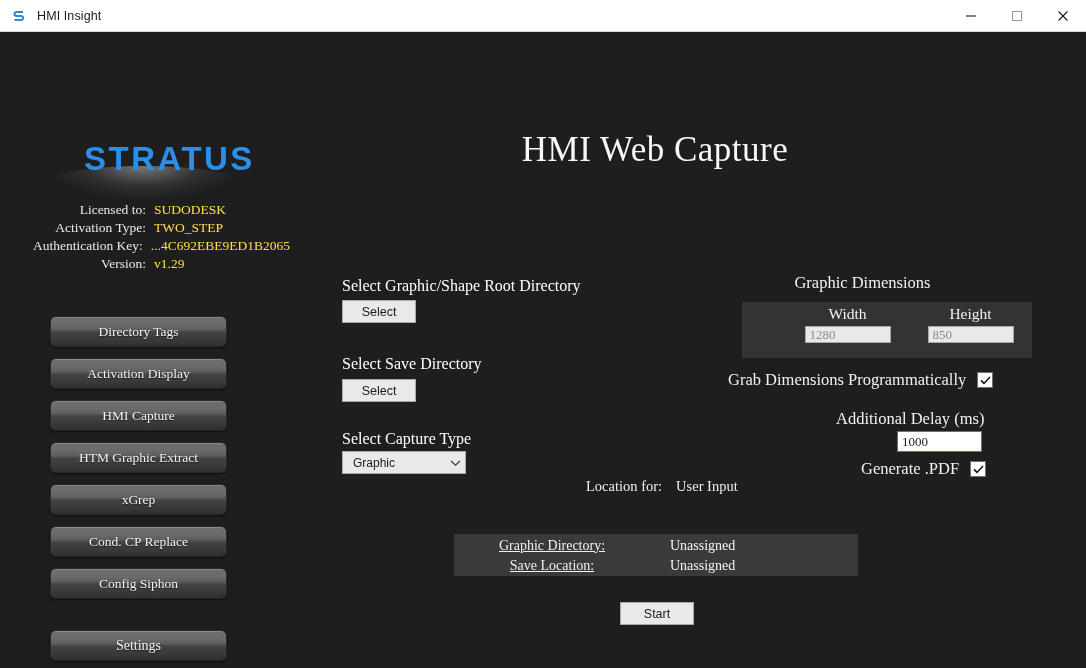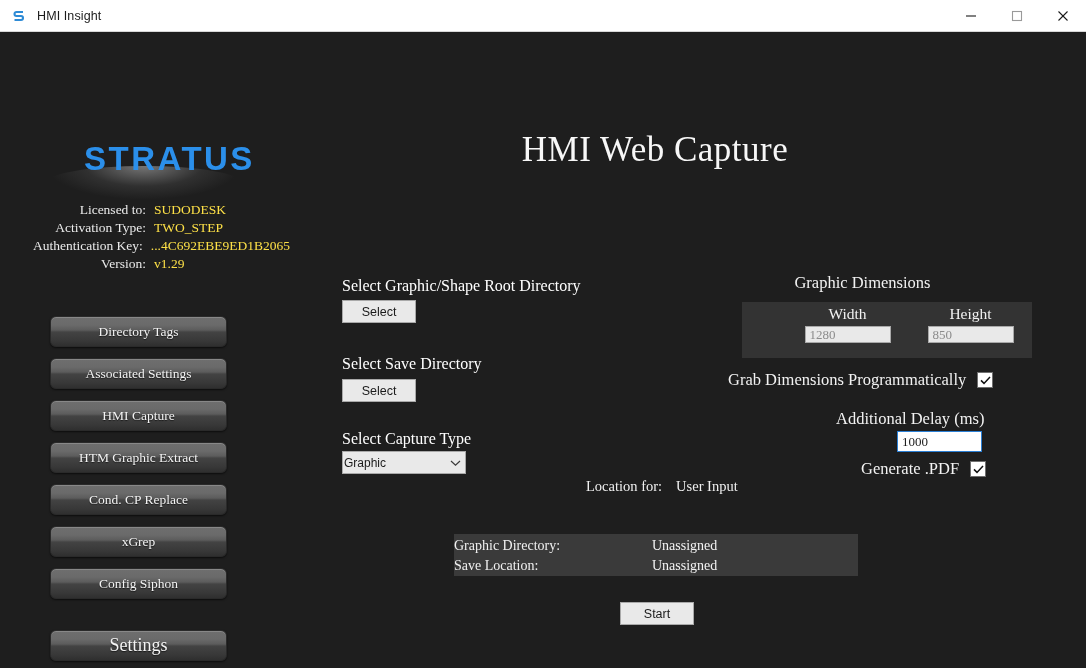--- a/index.html
+++ b/index.html
@@ -153,21 +153,21 @@
     border: 1px solid #2a2a2a;
     background: linear-gradient(to bottom,
                 #6e6e6e 0%,
                 #6a6a6a 28%,
                 #5c5c5c 45%,
                 #434343 52%,
                 #383838 82%,
                 #2f2f2f 100%);
     box-shadow: inset 0 1px 0 rgba(255,255,255,.18), 0 1px 2px rgba(0,0,0,.6);
     color: #f4f4f4;
-    font-size: 18px;
+    font-size: 14px;
     display: flex;
     align-items: center;
     justify-content: center;
     text-shadow: 0 1px 1px rgba(0,0,0,.6);
     cursor: default;
   }
 
   
   .page-title {
     position: absolute;
@@ -210,21 +210,21 @@
     background: #e9e9e9;
     border: 1px solid #a9a9a9;
     display: flex;
     align-items: center;
     cursor: default;
   }
   .combo .cval {
     font-family: "Liberation Sans", sans-serif;
     font-size: 12px;
     color: #1b1b1b;
-    padding-left: 1px;
+    padding-left: 10px;
     flex: 1;
   }
   .combo .carrow {
     width: 20px;
     display: flex;
     align-items: center;
     justify-content: center;
   }
 
   .waiting {
@@ -333,22 +333,23 @@
     gap: 1px;
   }
   .status-row {
     display: flex;
     font-size: 14px;
     color: #f0f0f0;
     line-height: 19px;
   }
   .status-row .slab {
     width: 196px;
-    text-align: left;
-    padding-right: 2px;
+    text-align: center;
+    padding-right: 20px;
+    text-decoration: underline;
   }
   .status-row .sval { color: #f4f4f4; }
 
   #btn-start {
     left: 620px; top: 570px;
     width: 72px; height: 21px;
   }
 </style>
 </head>
 <body>
@@ -406,33 +407,33 @@
         <div class="lab">Version:</div>
         <div class="val">v1.29</div>
       </div>
     </div>
 
     <div class="navbtns">
       <div class="navbtn">
         <span>Directory Tags</span>
       </div>
       <div class="navbtn">
-        <span>Associated Settings</span>
+        <span>Activation Display</span>
       </div>
       <div class="navbtn">
         <span>HMI Capture</span>
       </div>
       <div class="navbtn">
         <span>HTM Graphic Extract</span>
       </div>
       <div class="navbtn">
+        <span>xGrep</span>
+      </div>
+      <div class="navbtn">
         <span>Cond. CP Replace</span>
-      </div>
-      <div class="navbtn">
-        <span>xGrep</span>
       </div>
       <div class="navbtn">
         <span>Config Siphon</span>
       </div>
     </div>
 
     <div class="settingsbtn">
       <span>Settings</span>
     </div>
   </div>

